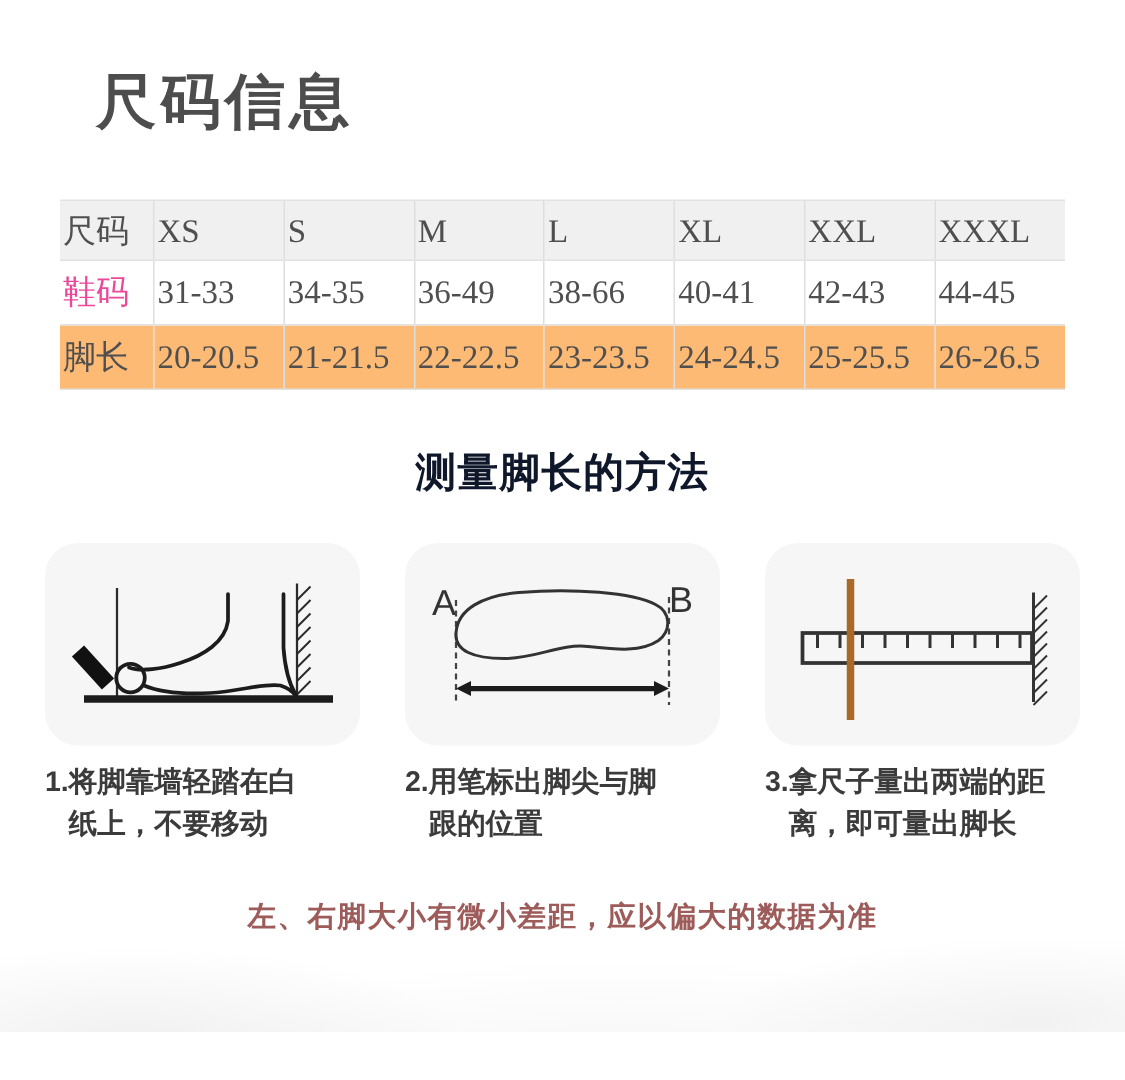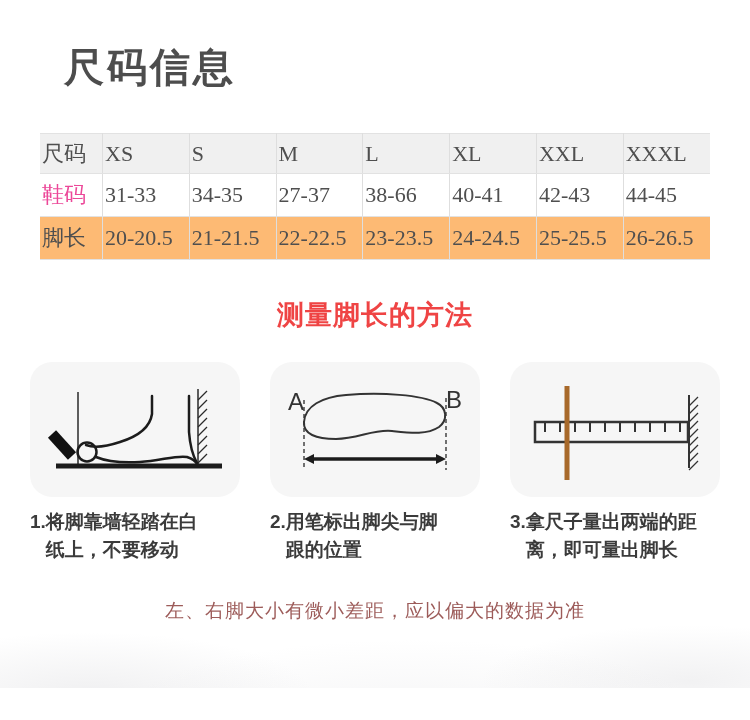--- a/index.html
+++ b/index.html
@@ -37,21 +37,21 @@
   }
   .size-table td:first-child{border-left:none;}
   .size-table tr.r-head td{background:#f0f0f0;height:39px;border-bottom:1px solid #e2e2e2;}
   .size-table tr.r-shoe td{background:#ffffff;height:42px;border-bottom:1px solid #e2e2e2;}
   .size-table tr.r-foot td{background:#fdba74;height:42px;}
   .size-table td.lbl{width:58px;}
   .size-table .red{color:#ec4899;}
   
   .section-heading{
     position:absolute;left:0;top:297px;width:750px;
-    text-align:center;font-size:27px;font-weight:bold;color:#ef4444;letter-spacing:1px;
+    text-align:center;font-size:27px;font-weight:bold;color:#0f172a;letter-spacing:1px;
   }
   
   .cards{
     position:absolute;left:30px;top:362px;width:690px;
     display:flex;gap:30px;
   }
   .card{
     width:210px;height:135px;border-radius:22px;background:#f6f6f6;flex:none;
   }
   .card svg{display:block;}
@@ -63,21 +63,21 @@
   .caption{
     width:214px;flex:none;display:flex;
     font-size:19px;font-weight:bold;color:#3b3b3b;line-height:28px;
   }
   .caption .num{flex:none;}
   .caption .txt{max-width:160px;}
   .caption.wide .txt{max-width:182px;}
   
   .footnote{
     position:absolute;left:0;top:598px;width:750px;
-    text-align:center;font-size:19px;font-weight:normal;color:#9d5c5a;letter-spacing:1px;
+    text-align:center;font-size:19px;font-weight:bold;color:#9d5c5a;letter-spacing:1px;
   }
 </style>
 </head>
 <body>
 
 <div class="page">
 
   <div class="bg-clouds"></div>
 
   <div class="title">尺码信息</div>
@@ -91,21 +91,21 @@
       <td>M</td>
       <td>L</td>
       <td>XL</td>
       <td>XXL</td>
       <td>XXXL</td>
     </tr>
     <tr class="r-shoe">
       <td class="lbl red">鞋码</td>
       <td>31-33</td>
       <td>34-35</td>
-      <td>27-37</td>
+      <td>36-49</td>
       <td>38-66</td>
       <td>40-41</td>
       <td>42-43</td>
       <td>44-45</td>
     </tr>
     <tr class="r-foot">
       <td class="lbl">脚长</td>
       <td>20-20.5</td>
       <td>21-21.5</td>
       <td>22-22.5</td>

